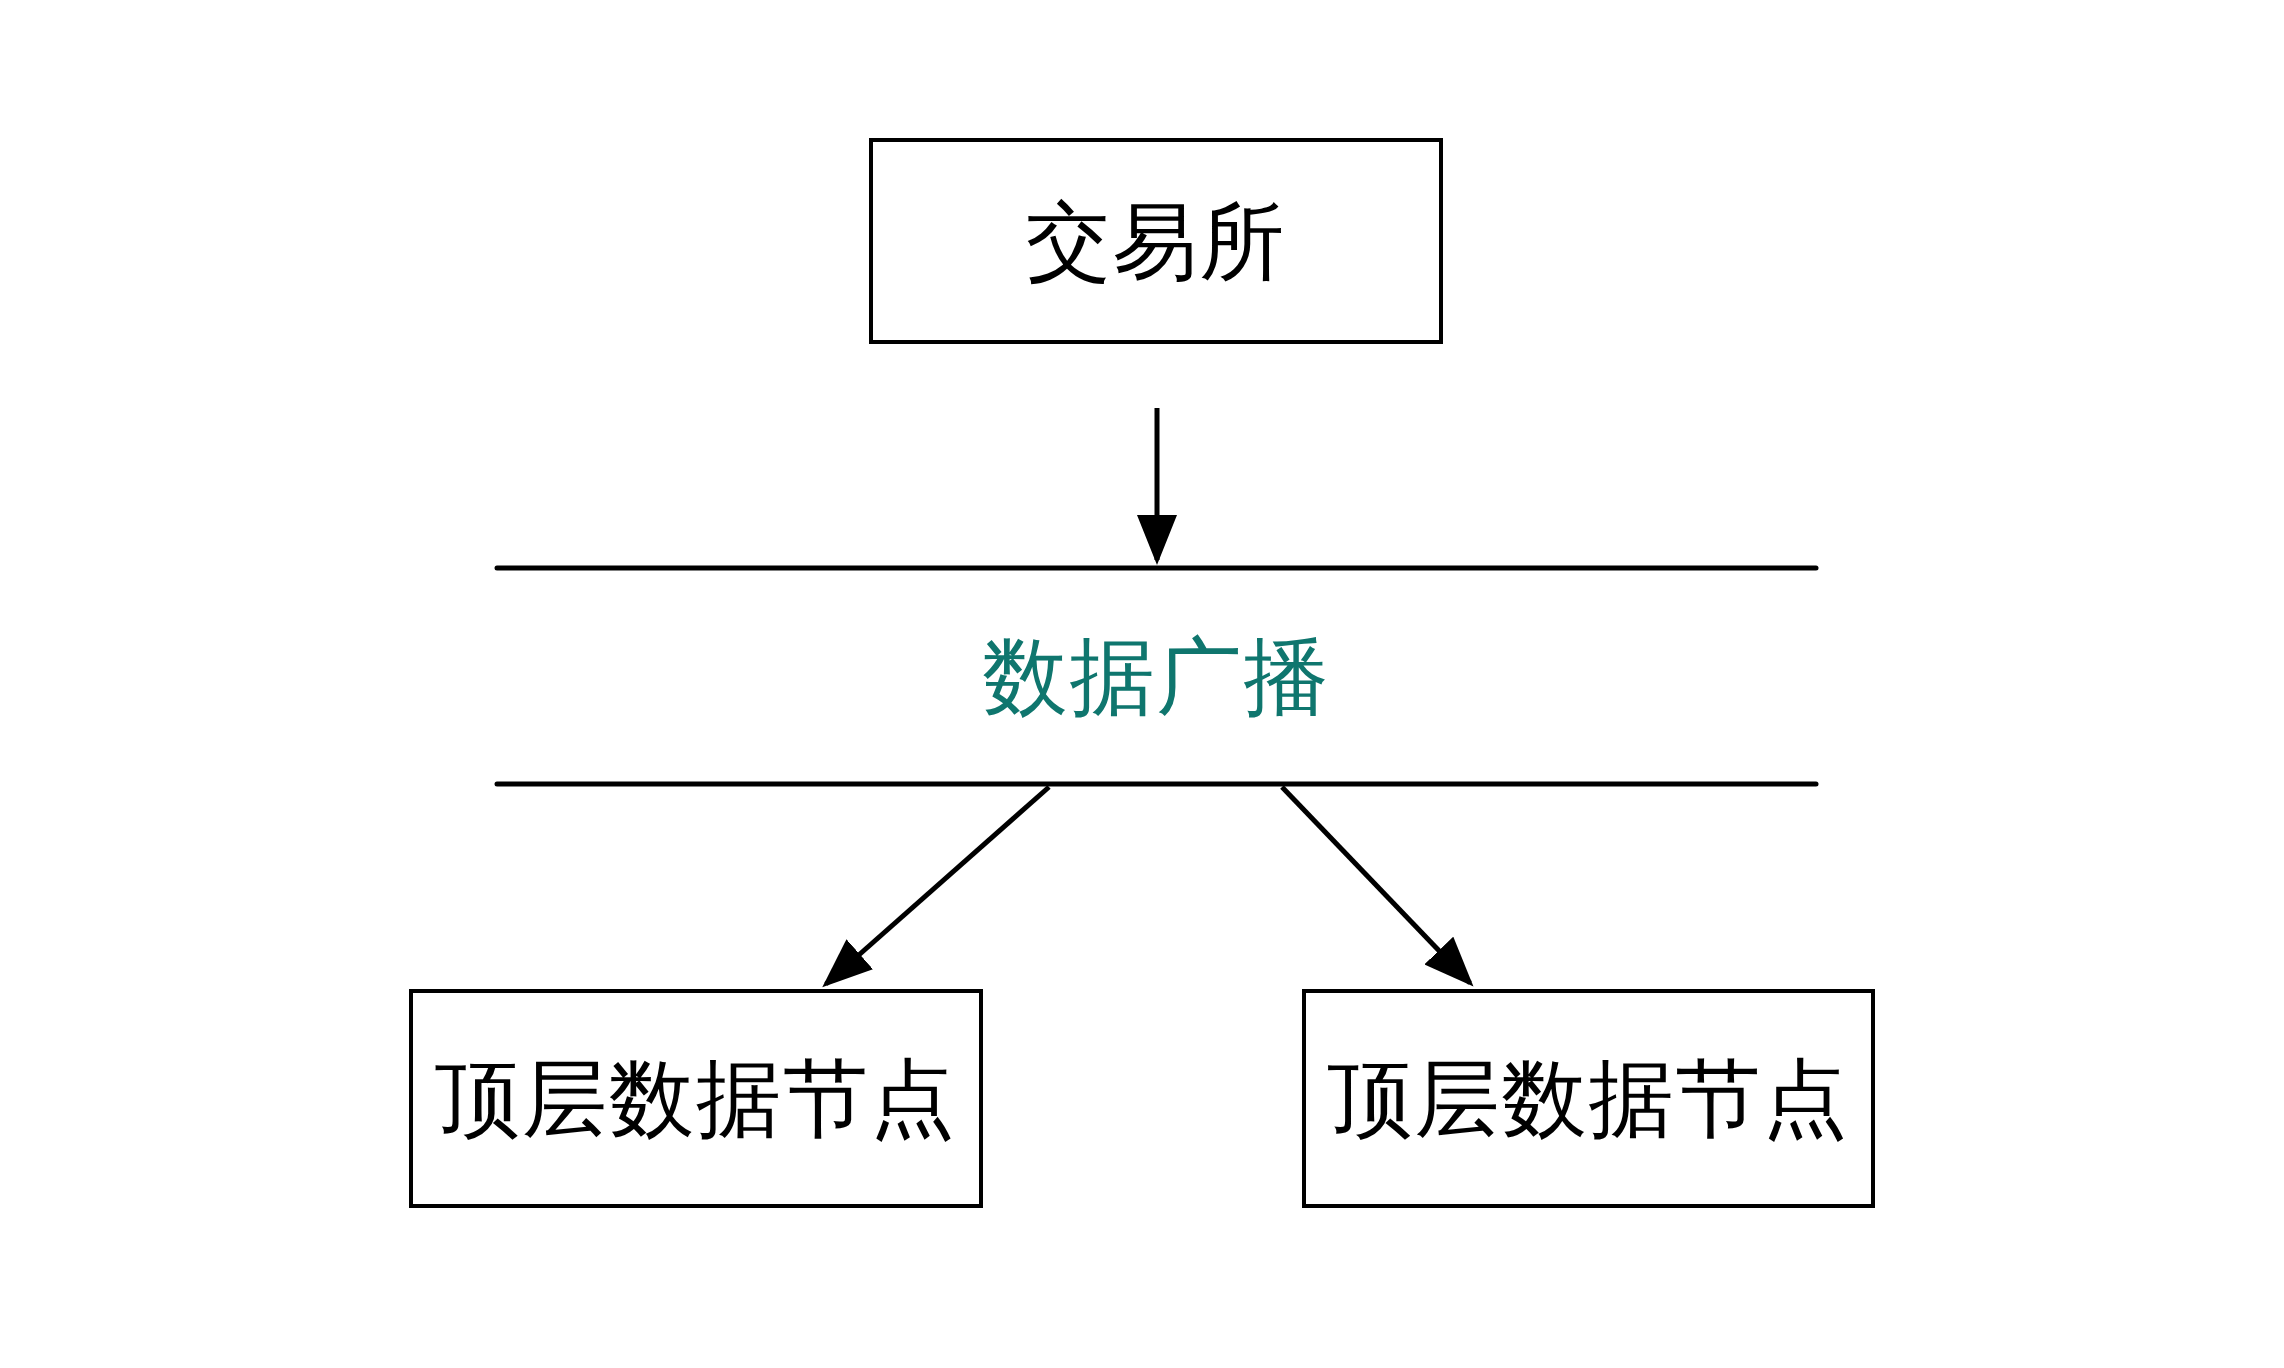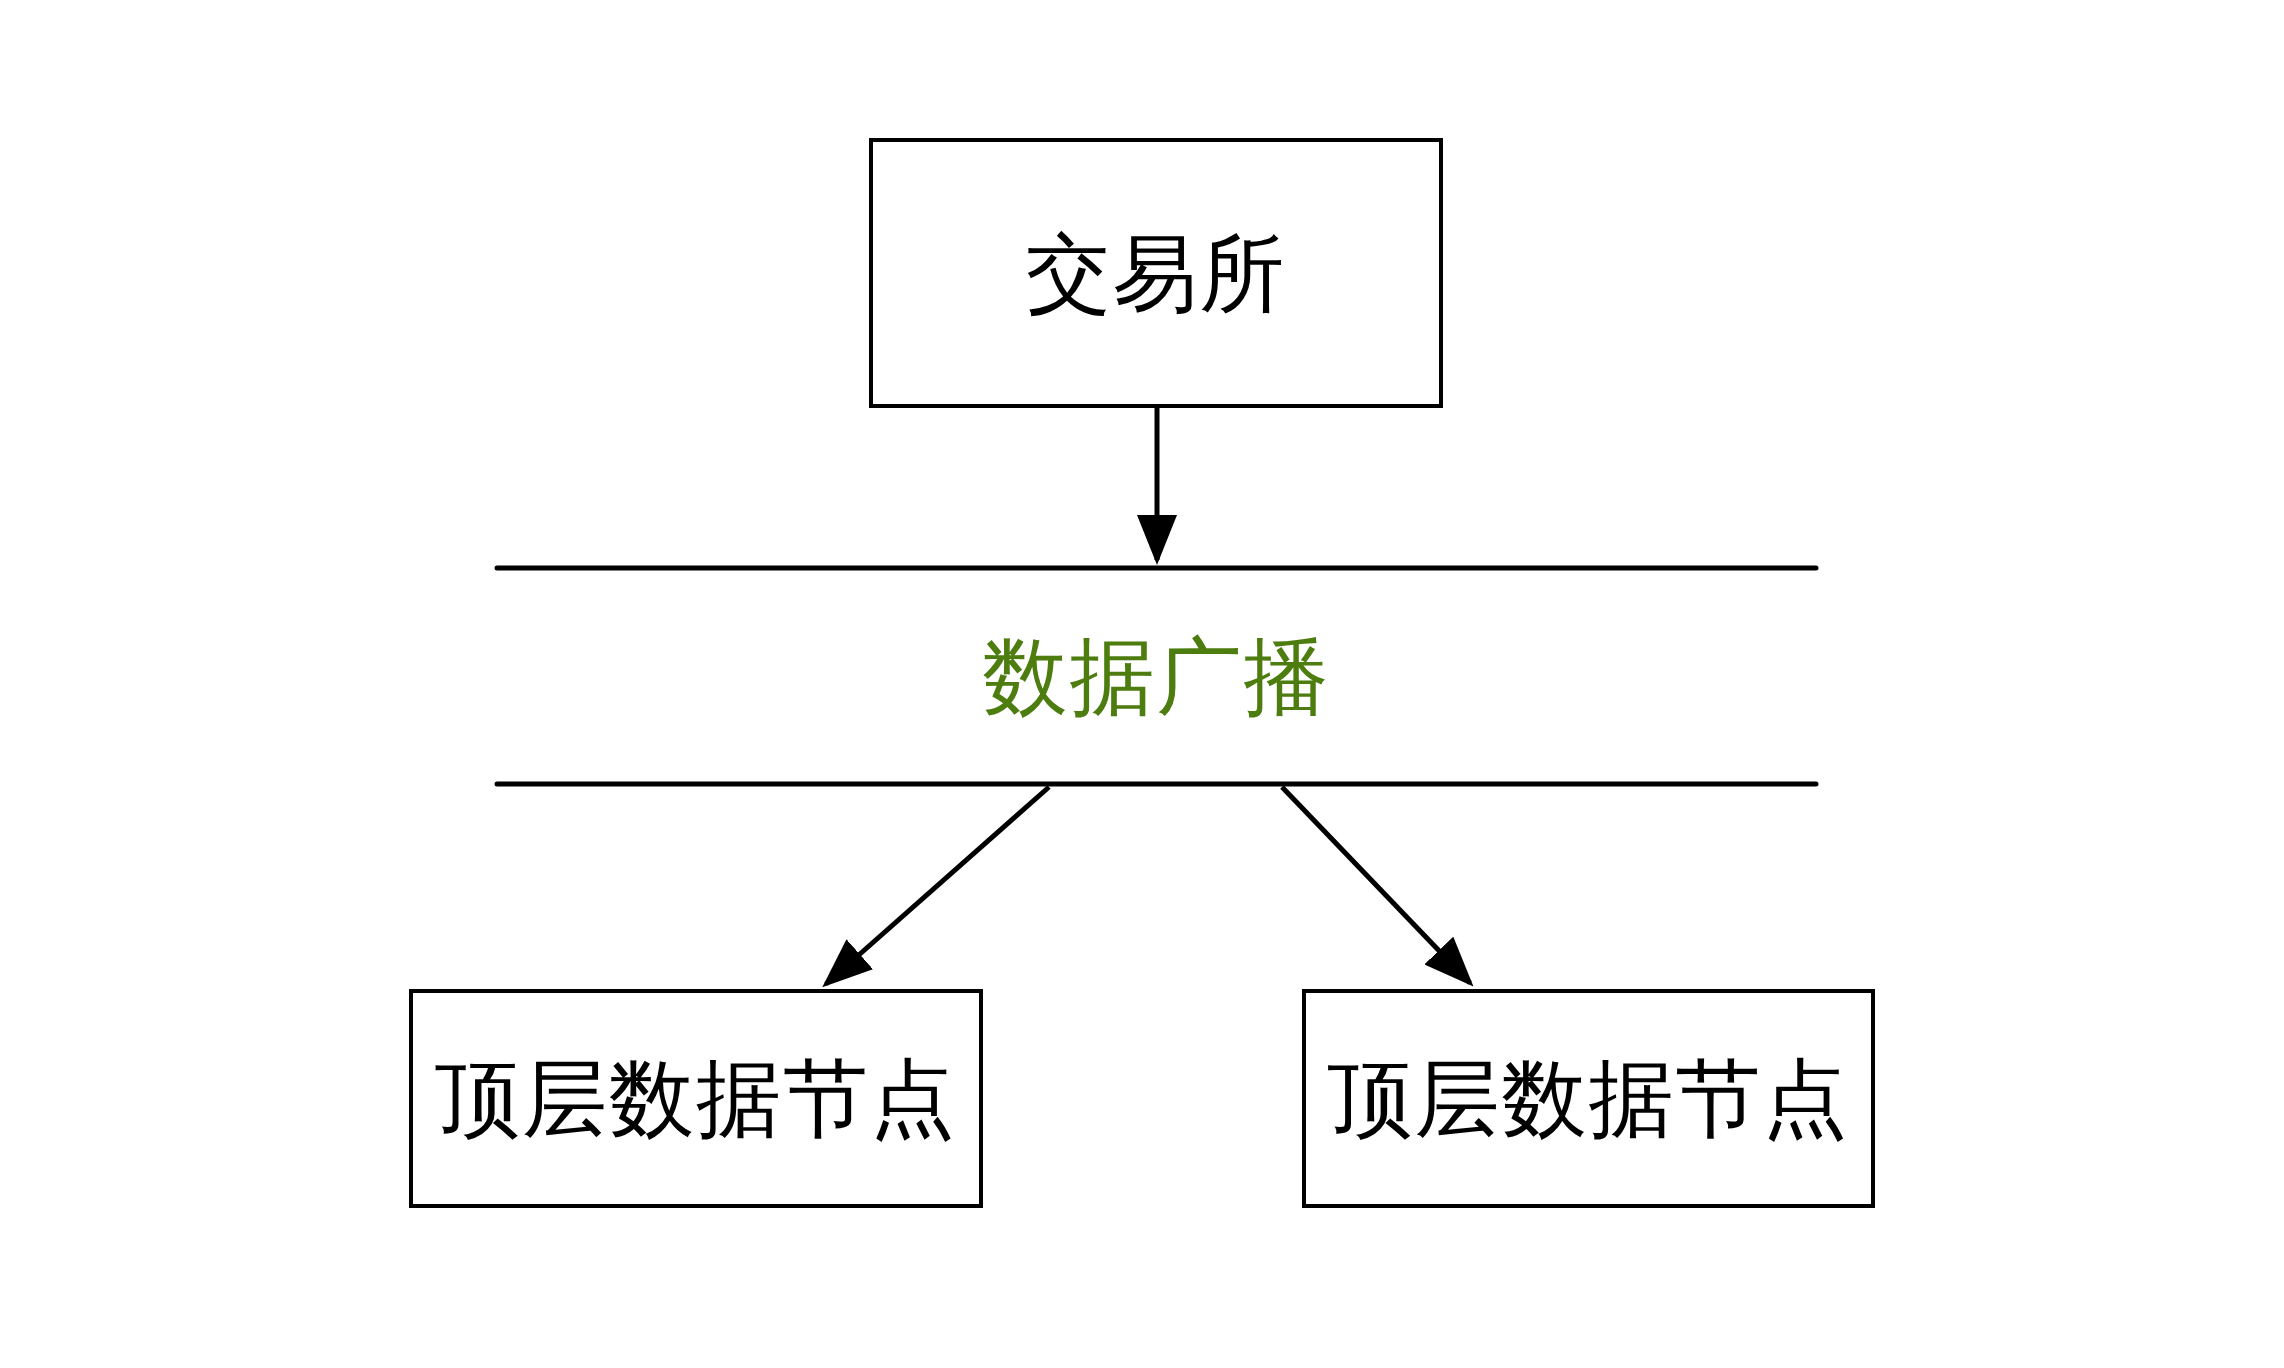--- a/index.html
+++ b/index.html
@@ -33,21 +33,21 @@
     justify-content: center;
     font-size: 85px;
     line-height: 1;
     letter-spacing: 2px;
     color: #000000;
   }
   .exchange-box {
     left: 869px;
     top: 138px;
     width: 574px;
-    height: 270px;
+    height: 206px;
   }
   .left-node-box {
     left: 409px;
     top: 989px;
     width: 574px;
     height: 219px;
   }
   .right-node-box {
     left: 1302px;
     top: 989px;
@@ -59,21 +59,21 @@
     left: 497px;
     top: 568px;
     width: 1319px;
     height: 216px;
     display: flex;
     align-items: center;
     justify-content: center;
     font-size: 85px;
     line-height: 1;
     letter-spacing: 2px;
-    color: #4d7c0f;
+    color: #0f766e;
   }
 </style>
 </head>
 <body>
 
 <div class="canvas">
 
   <svg class="connectors" width="2284" height="1368" viewBox="0 0 2284 1368" xmlns="http://www.w3.org/2000/svg">
     <defs>
       <marker id="arrowhead" viewBox="0 0 10 8" refX="9" refY="4" markerWidth="50" markerHeight="40" markerUnits="userSpaceOnUse" orient="auto">

